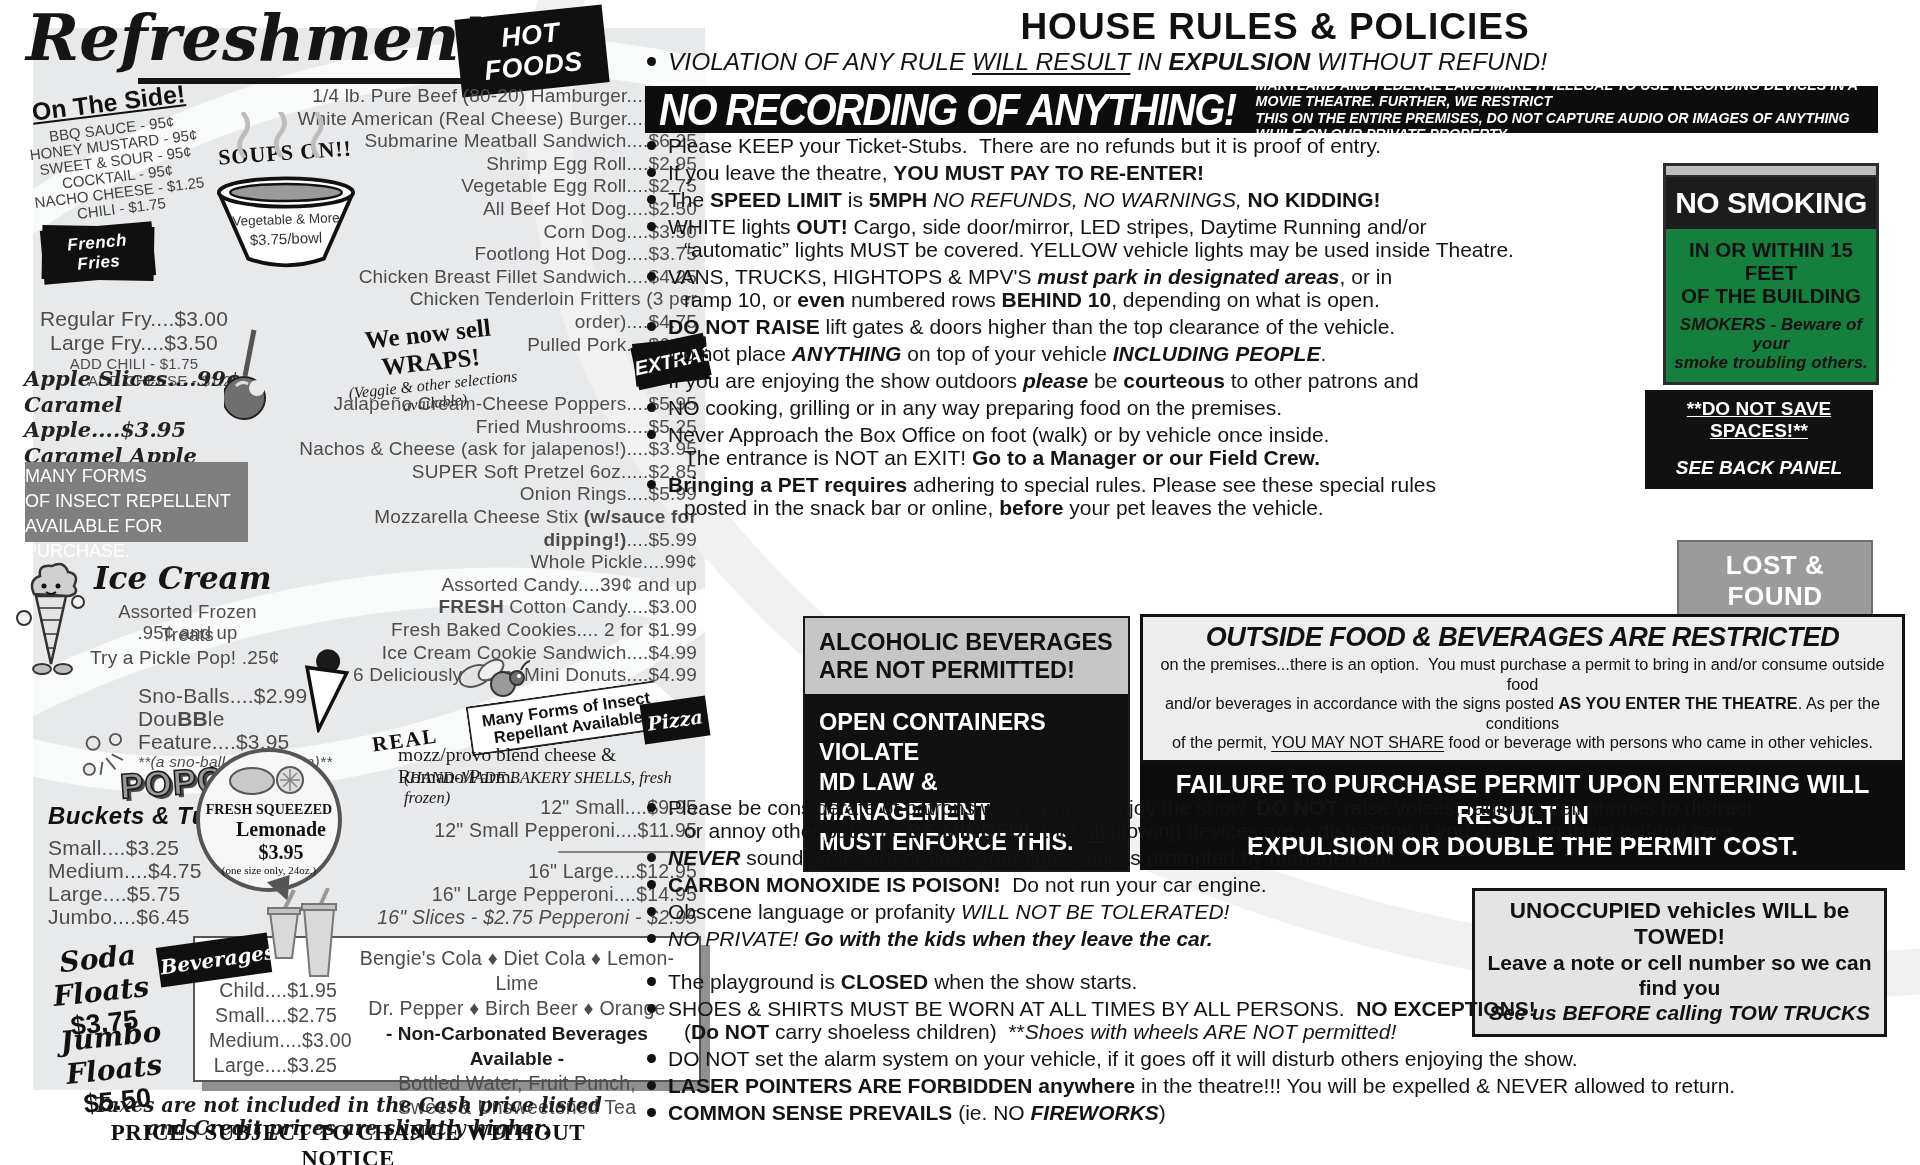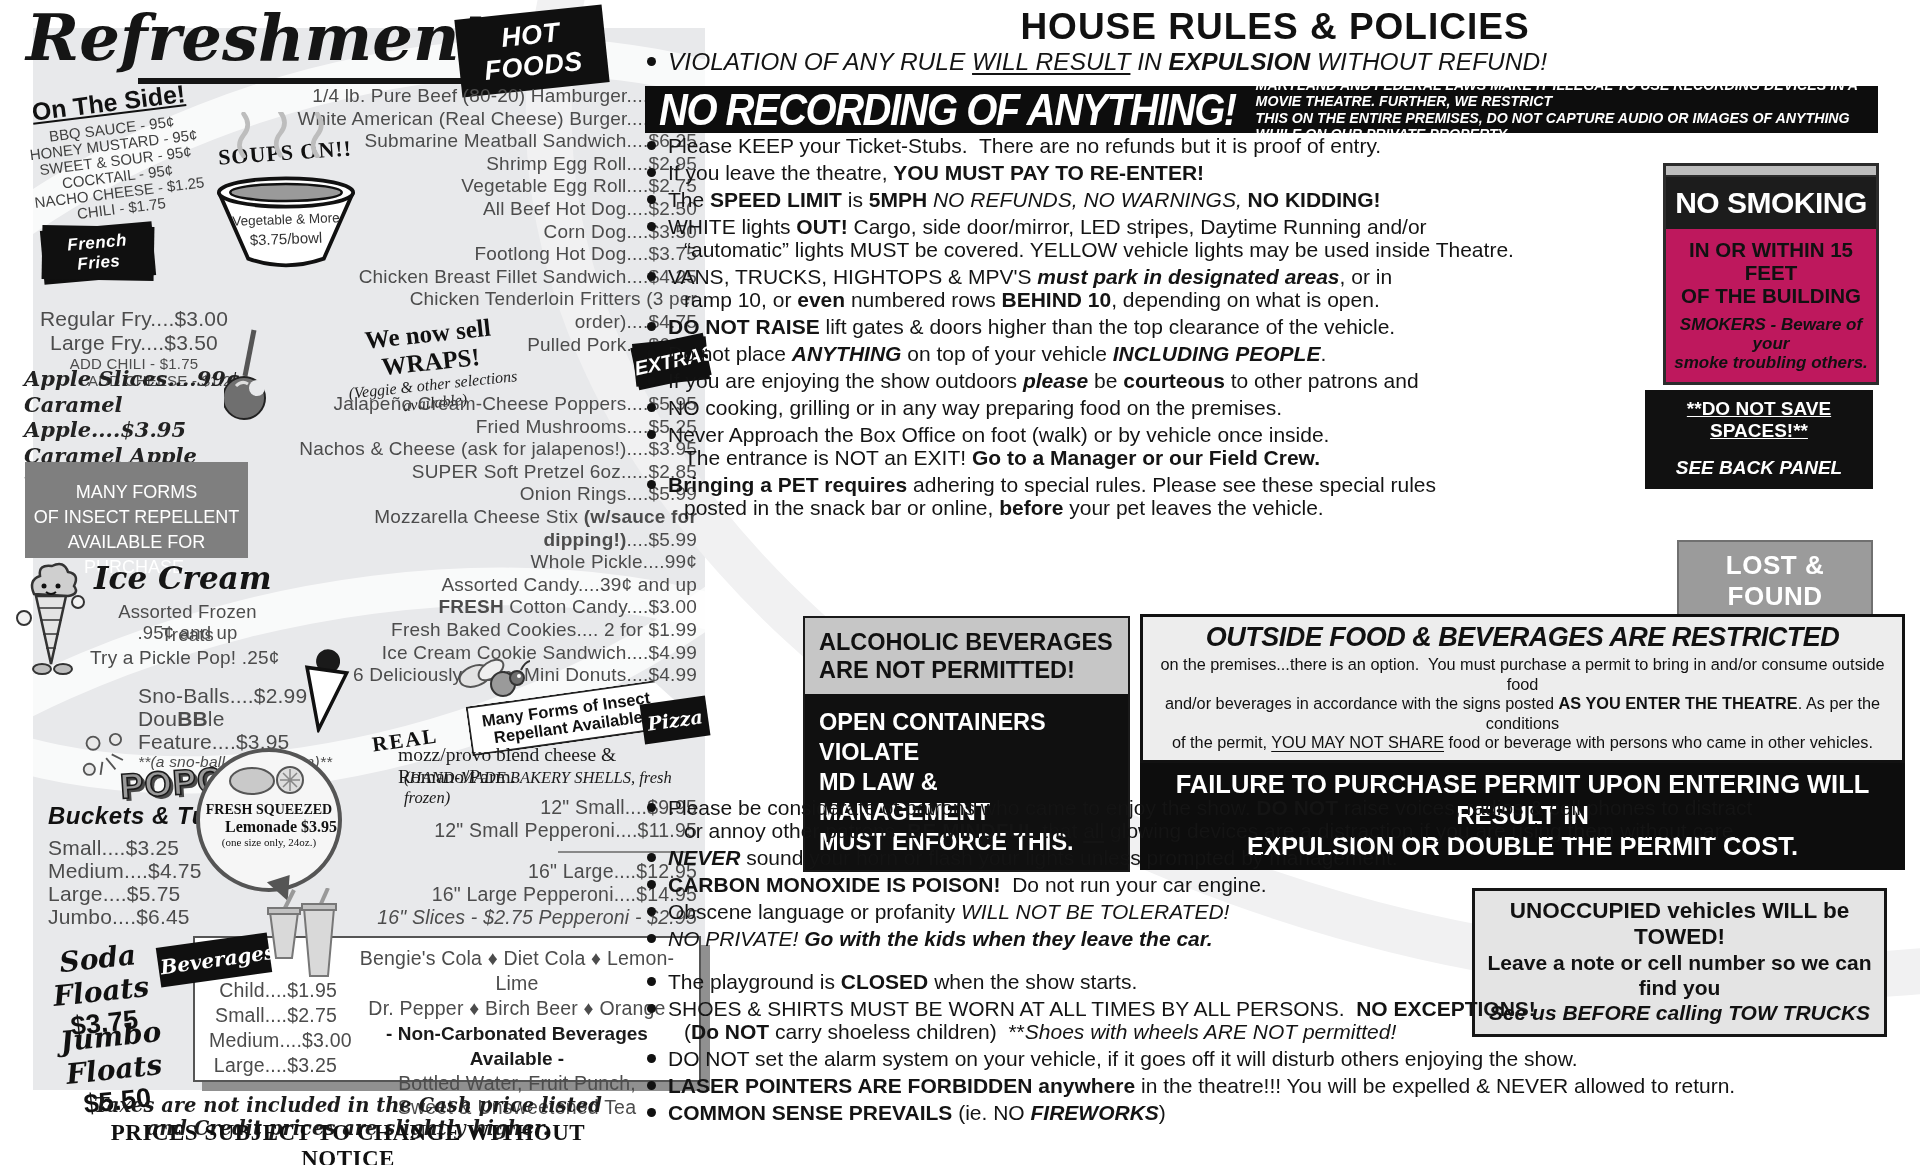--- a/index.html
+++ b/index.html
@@ -97,21 +97,21 @@
     <div>Caramel Apple....$3.95</div>
     <div>Caramel Apple w/topping....$4.45</div>
   </div>
   <svg class="abs" viewBox="0 0 45 100" style="left:224px;top:328px;width:45px;height:100px;z-index:3;">
     <line x1="30" y1="2" x2="21" y2="48" stroke="#555" stroke-width="5"></line>
     <circle cx="20" cy="70" r="21" fill="#6f6f6f" stroke="#222" stroke-width="2"></circle>
     <circle cx="33" cy="60" r="8" fill="#e8e9eb"></circle>
     <path d="M12,58 q6,-6 12,-2" fill="none" stroke="#ddd" stroke-width="3"></path>
   </svg>
 
-  <div class="abs" style="left:25px;top:462px;width:223px;height:78px;background:#7f7f7f;color:#fff;text-align:center;font-size:18px;line-height:25px;padding-top:18px;z-index:3;">
+  <div class="abs" style="left:25px;top:462px;width:223px;height:78px;background:#7f7f7f;color:#fff;font-size:18px;line-height:25px;padding-top:2px;z-index:3;">
     <div>MANY FORMS</div>
     <div>OF INSECT REPELLENT</div>
     <div>AVAILABLE FOR PURCHASE.</div>
   </div>
 
   <svg class="abs" viewBox="0 0 70 120" style="left:16px;top:556px;width:70px;height:120px;z-index:3;">
     <path d="M20,40 L35,108 L50,40 Z" fill="#e4e4e4" stroke="#333" stroke-width="2.5"></path>
     <path d="M22,52 L48,52 M24,64 L46,64 M27,78 L43,78 M30,92 L40,92" stroke="#333" stroke-width="1.5"></path>
     <path d="M18,38 q-6,-14 6,-18 q-2,-12 12,-10 q12,-6 16,6 q12,2 6,14 q6,8 -6,10 Z" fill="#cfcfcf" stroke="#333" stroke-width="2.5"></path>
     <circle cx="28" cy="30" r="2.5" fill="#111"></circle>
@@ -152,21 +152,21 @@
     <div class="menu-item" style="font-size:21px;line-height:23px;">Jumbo....$6.45</div>
   </div>
 
   <div class="abs" style="left:196px;top:748px;width:138px;height:136px;border-radius:50%;border:4px solid #555;background:#f6f6f6;text-align:center;z-index:3;">
     <svg viewBox="0 0 90 34" style="width:92px;height:34px;margin-top:12px;">
       <ellipse cx="28" cy="17" rx="22" ry="13" fill="#c9c9c9" stroke="#555" stroke-width="2"></ellipse>
       <circle cx="66" cy="16" r="13" fill="#dedede" stroke="#555" stroke-width="2"></circle>
       <path d="M66,5 v22 M56,16 h20 M59,9 l14,14 M73,9 l-14,14" stroke="#888" stroke-width="1.5"></path>
     </svg>
     <div class="serif" style="font-weight:bold;font-size:14px;">FRESH SQUEEZED</div>
-    <div class="serif" style="font-weight:bold;font-size:16px;padding-left:24px;">Lemonade  $3.95</div>
+    <div class="serif" style="font-weight:bold;font-size:20px;padding-left:24px;">Lemonade  $3.95</div>
     <div class="serif" style="font-size:11px;">(one size only, 24oz.)</div>
   </div>
   <div class="abs" style="left:270px;top:878px;width:0;height:0;border-left:14px solid transparent;border-right:10px solid transparent;border-top:24px solid #555;transform:rotate(-18deg);z-index:3;"></div>
 
   <div class="abs script" style="left:26px;top:942px;width:150px;text-align:center;transform:rotate(-6deg);z-index:3;">
     <div style="font-size:28px;color:#111;">Soda Floats</div>
     <div style="font-size:27px;font-family:'Liberation Sans',sans-serif;font-weight:900;font-style:normal;color:#111;">$3.75</div>
   </div>
   <div class="abs script" style="left:34px;top:1020px;width:160px;text-align:center;transform:rotate(-6deg);z-index:3;">
     <div style="font-size:28px;color:#111;">Jumbo Floats</div>
@@ -272,21 +272,21 @@
     <div class="rule">WHITE lights <b>OUT!</b> Cargo, side door/mirror, LED stripes, Daytime Running and/or<br><span class="ind">“automatic” lights MUST be covered. YELLOW vehicle lights may be used inside Theatre.</span></div>
     <div class="rule">VANS, TRUCKS, HIGHTOPS &amp; MPV'S <b><i>must park in designated areas</i></b>, or in<br><span class="ind">ramp 10, or <b>even</b> numbered rows <b>BEHIND 10</b>, depending on what is open.</span></div>
     <div class="rule"><b>DO NOT RAISE</b> lift gates &amp; doors higher than the top clearance of the vehicle.</div>
     <div class="rule">Do not place <b><i>ANYTHING</i></b> on top of your vehicle <b><i>INCLUDING PEOPLE</i></b>.</div>
     <div class="rule">If you are enjoying the show outdoors <b><i>please</i></b> be <b>courteous</b> to other patrons and<br></div>
     <div class="rule">NO cooking, grilling or in any way preparing food on the premises.</div>
     <div class="rule">Never Approach the Box Office on foot (walk) or by vehicle once inside.<br><span class="ind">The entrance is NOT an EXIT! <b>Go to a Manager or our Field Crew.</b></span></div>
     <div class="rule"><b>Bringing a PET requires</b> adhering to special rules. Please see these special rules<br><span class="ind">posted in the snack bar or online, <b>before</b> your pet leaves the vehicle.</span></div>
   </div>
 
-  <div class="abs" style="left:1663px;top:163px;width:210px;border:3px solid #2c2c2c;background:#be185d;z-index:3;">
+  <div class="abs" style="left:1663px;top:163px;width:210px;border:3px solid #2c2c2c;background:#15803d;z-index:3;">
     <div style="height:9px;background:#bdbdbd;border-bottom:2px solid #2c2c2c;"></div>
     <div style="background:#1c1c1c;color:#fff;font-weight:900;font-size:30px;text-align:center;padding:9px 0;letter-spacing:-.5px;">NO SMOKING</div>
     <div style="padding:9px 4px 10px;text-align:center;">
       <div style="font-weight:900;font-size:20.5px;line-height:23px;color:#111;">IN OR WITHIN 15 FEET<br>OF THE BUILDING</div>
       <div style="font-weight:bold;font-style:italic;font-size:17px;line-height:19px;color:#111;margin-top:8px;">SMOKERS - Beware of your<br>smoke troubling others.</div>
     </div>
   </div>
 
   <div class="abs" style="left:1645px;top:390px;width:228px;background:#111;padding-bottom:2px;z-index:3;">
     <div style="color:#fff;font-weight:bold;font-size:19px;text-align:center;padding:8px 0 7px;text-decoration:underline;">**DO NOT SAVE SPACES!**</div>

